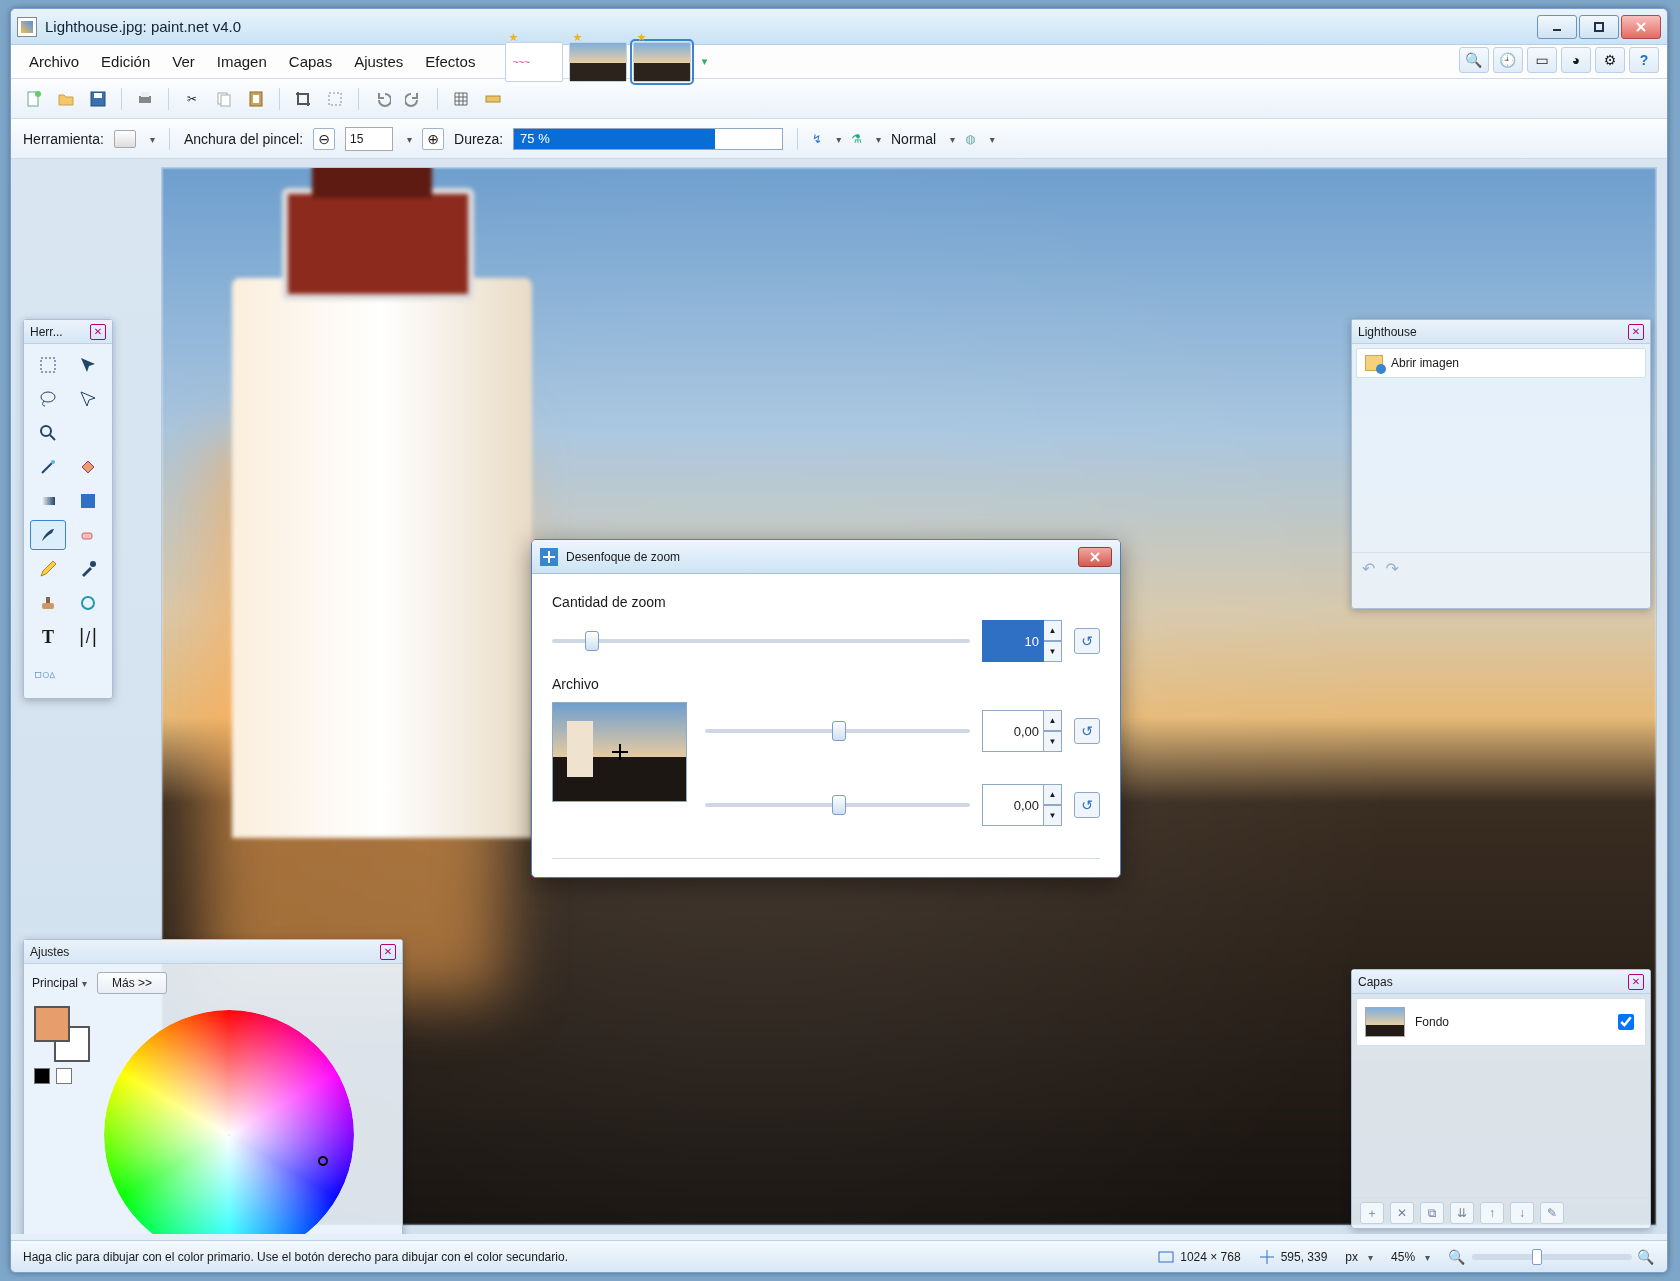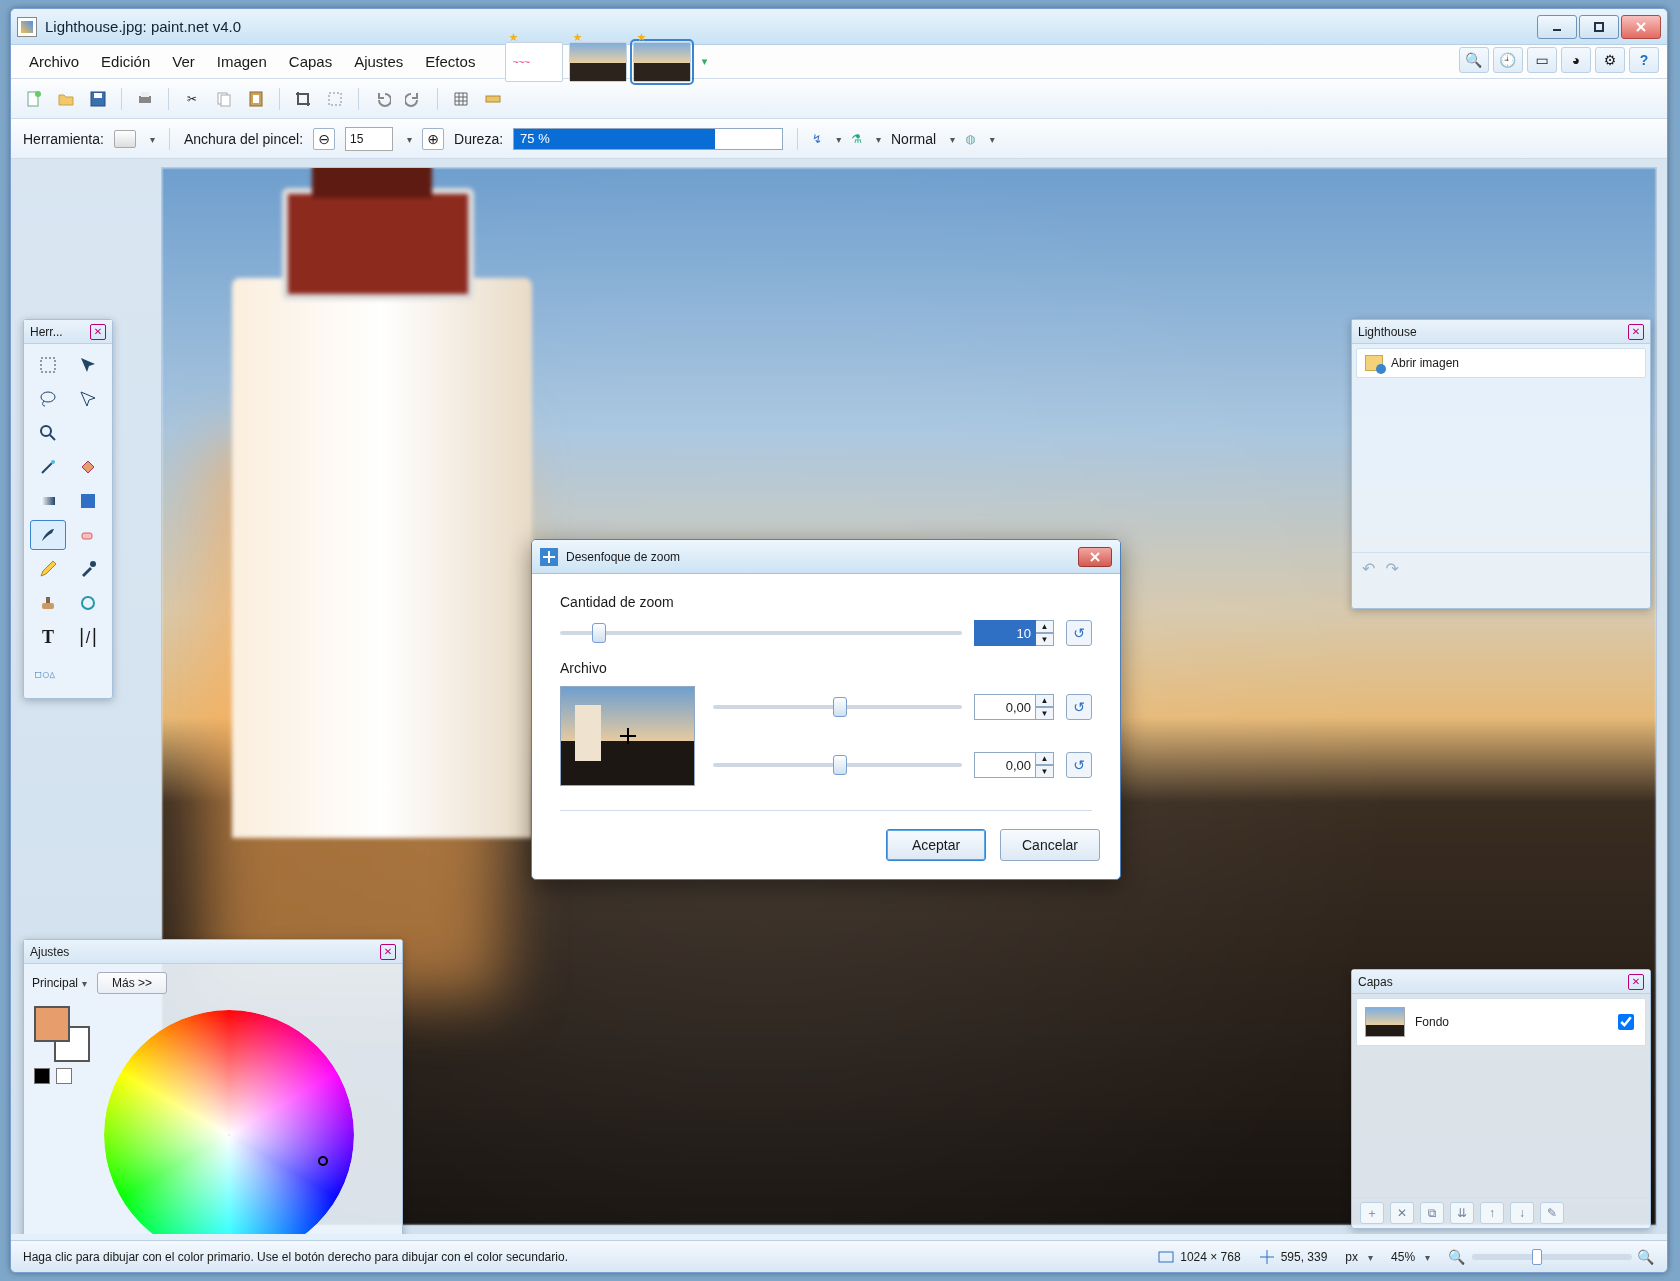--- a/index.html
+++ b/index.html
@@ -212,32 +212,32 @@
     background:linear-gradient(#eef6fd,#cde3f4); border-bottom:1px solid #a7c0db;
     font-size:14px; gap:8px;
   }
   .dlg-title .dlg-icon{ width:18px; height:18px; background:#3a85cf; display:inline-block; position:relative;}
   .dlg-title .dlg-icon::before,.dlg-title .dlg-icon::after{content:"";position:absolute;background:#fff;}
   .dlg-title .dlg-icon::before{left:3px;right:3px;top:8px;height:2px;}
   .dlg-title .dlg-icon::after{top:3px;bottom:3px;left:8px;width:2px;}
   .dlg-title .dlg-spacer{flex:1;}
   .dlg-close { width:34px; height:20px; border:1px solid #9a3a34; border-radius:3px; background:linear-gradient(#f1a7a1,#d65a50); display:flex; align-items:center; justify-content:center;}
   .dlg-close svg{stroke:#fff; width:12px; height:12px;}
-  .dlg-body { padding:14px 28px 6px; }
+  .dlg-body { padding:14px 20px 6px; }
   .dlg-body .row-lbl { font-size:14px; margin:6px 0 10px; }
   .slider-row { display:flex; align-items:center; gap:12px; margin-bottom:14px; }
   .slider {
     flex:1; height:4px; background:#cfd8e2; position:relative; border-radius:2px;
   }
   .slider .knob {
     position:absolute; top:-8px; width:14px; height:20px;
     background:linear-gradient(#fff,#cfe0ef); border:1px solid #7a9ecf; border-radius:3px;
   }
   .num-box { display:flex; align-items:stretch; }
-  .num-box input { width:62px; height:26px; border:1px solid #8fa9c4; text-align:right; padding:2px 4px; font-size:13px;}
+  .num-box input { width:62px; height:42px; border:1px solid #8fa9c4; text-align:right; padding:2px 4px; font-size:13px;}
   .num-box input.sel { background:#2f6fc4; color:#fff; border-color:#2f6fc4;}
   .num-box .spin { width:18px; display:flex; flex-direction:column; }
   .num-box .spin div { flex:1; border:1px solid #8fa9c4; border-left:none; background:#f0f5fb; font-size:8px; display:flex; align-items:center; justify-content:center;}
   .reset-btn { width:26px; height:26px; border:1px solid #8fa9c4; border-radius:3px; background:#f0f5fb; display:flex; align-items:center; justify-content:center; color:#2f6fc4; font-size:14px;}
   .center-row { display:flex; gap:18px; align-items:flex-start; }
   .center-thumb { width:135px; height:100px; border:1px solid #8fa9c4; position:relative; overflow:hidden;}
   .center-thumb .sky{position:absolute; inset:0 0 45% 0; background:linear-gradient(#6e9fcf,#e6caa0);}
   .center-thumb .ground{position:absolute; inset:55% 0 0 0; background:#1c1712;}
   .center-thumb .lh{position:absolute; left:14px; top:18px; width:26px; height:56px; background:#efe3d0;}
   .center-thumb .cross{position:absolute; left:50%; top:50%; width:16px; height:16px; transform:translate(-50%,-50%);}
@@ -683,24 +683,20 @@
                     <div>▼</div>
                   </div>
               </div>
               <div class="reset-btn">↺</div>
             </div>
           </div>
         </div>
 
         <div class="dlg-divider"></div>
       </div>
-      <div class="dlg-buttons">
-        <div class="dlg-btn primary">Aceptar</div>
-        <div class="dlg-btn">Cancelar</div>
-      </div>
     </div>
 
   </div>
 
   <div class="statusbar">
     <span>Haga clic para dibujar con el color primario. Use el botón derecho para dibujar con el color secundario.</span>
     <span class="spacer"></span>
     <span class="chunk">
         <svg class="tinyicon" viewBox="0 0 16 16">
           <rect x="1" y="3" width="14" height="10" fill="none" stroke="#2f6fc4"></rect>

